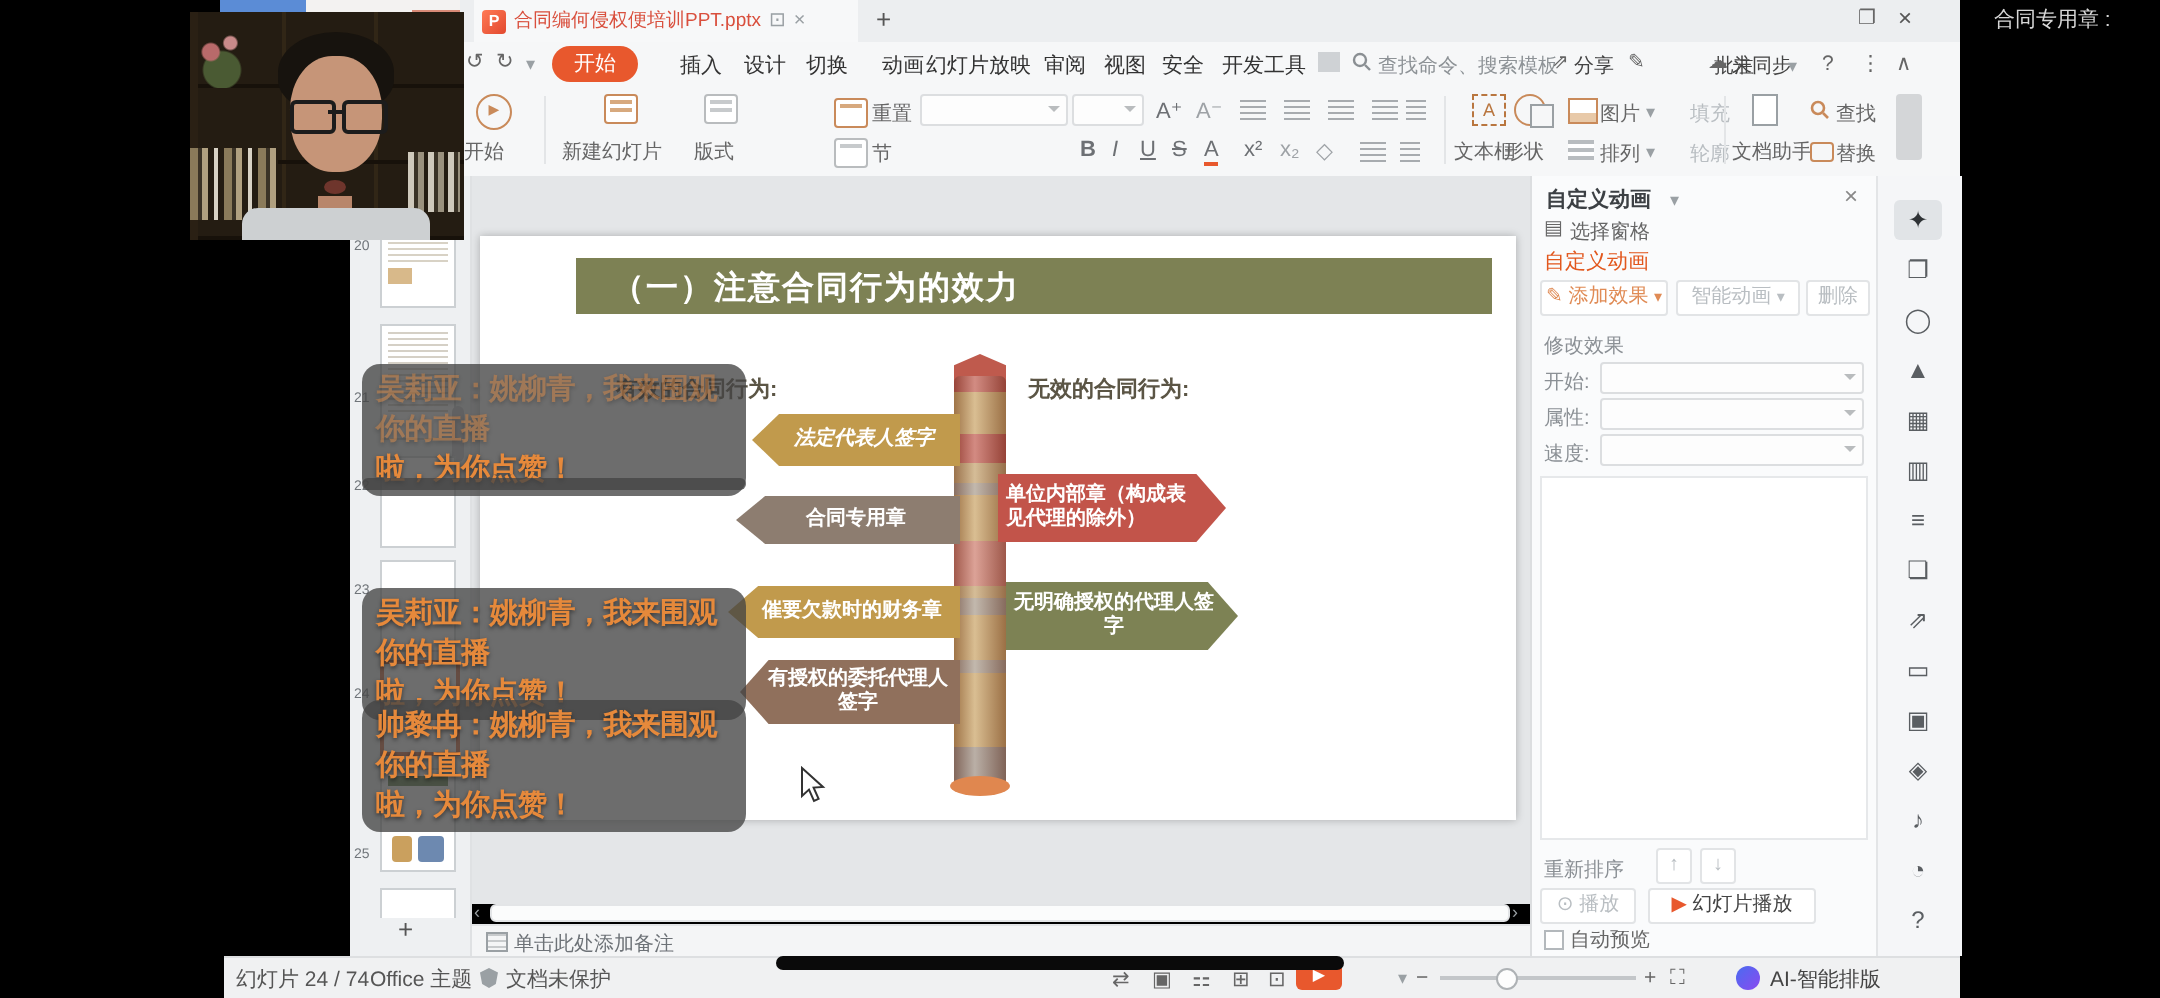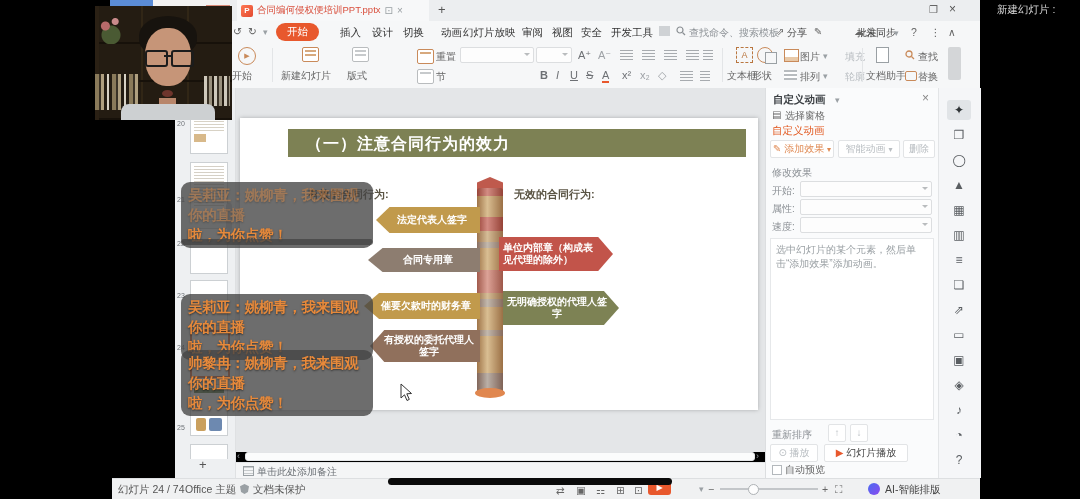--- a/index.html
+++ b/index.html
@@ -33,21 +33,21 @@
 </style>
 </head>
 <body>
 
 <div id="screen">
 
   <div class="abs" style="left:110px;top:0;width:45px;height:12px;background:#5b8cd6"></div>
   <div class="abs" style="left:153px;top:0;width:79px;height:14px;background:#f3f2f1"></div>
   <div class="abs" style="left:206px;top:5px;width:24px;height:4px;background:#d98a77"></div>
 
-  <div class="abs t105" style="left:997px;top:3px;color:#d6d6d6">新建幻灯片 :</div>
+  <div class="abs t105" style="left:997px;top:3px;color:#d6d6d6">合同专用章 :</div>
 
   <div class="abs" style="left:230px;top:0;width:750px;height:21px;background:#eceef0"></div>
   <div class="abs" style="left:237px;top:0;width:192px;height:21px;background:#f7f8f9;display:flex;align-items:center;gap:4px;padding:0 4px;box-sizing:border-box">
     <span style="width:12px;height:12px;border-radius:2px;background:linear-gradient(135deg,#ff7a55,#e2492f);color:#fff;font-size:8px;font-weight:bold;text-align:center;line-height:12px">P</span>
     <span style="font-size:9.5px;color:#d94f3d;white-space:nowrap;overflow:hidden">合同编何侵权便培训PPT.pptx</span>
     <span class="t10 lgray">⊡</span>
     <span class="t10 lgray">×</span>
   </div>
   <div class="abs" style="left:438px;top:2px;font-size:13px;color:#555">+</div>
   <span class="abs t10 gray" style="left:929px;top:4px">❐</span>
@@ -187,21 +187,21 @@
 
   <span class="abs" style="left:308px;top:187px;font-size:11px;font-weight:bold;color:#5b5545">有效的合同行为:</span>
   <span class="abs" style="left:514px;top:187px;font-size:11px;font-weight:bold;color:#5b5545">无效的合同行为:</span>
 
   <div class="abs" style="left:477px;top:177px;width:26px;height:16px;background:#bf5a4d;clip-path:polygon(0 100%,0 35%,50% 0,100% 35%,100% 100%)"></div>
   <div class="abs" style="left:477px;top:188px;width:26px;height:206px;border-radius:3px 3px 0 0;
        background:linear-gradient(90deg,rgba(80,30,20,.35),rgba(255,255,255,.3) 40%,rgba(80,30,20,.38)),
        linear-gradient(180deg,#bf5a4d 0 4%,#c9a263 4% 14%,#c0584c 14% 21%,#c3a06a 21% 26%,#a89a8a 26% 29%,#c9a263 29% 40%,#cd7a6a 40% 51%,#c3a06a 51% 54%,#a89a8a 54% 58%,#c9a263 58% 69%,#a89a8a 69% 72%,#c9a263 72% 90%,#9c8d80 90% 100%)"></div>
   <div class="abs" style="left: 475px; top: 388px; width: 30px; height: 10px; border-radius: 50%; background: rgb(224, 135, 79);"></div>
 
-  <div class="arrowL" style="left: 376px; top: 207px; width: 104px; height: 26px; background: rgb(193, 154, 76);">
+  <div class="arrowL" style="left: 376px; top: 207px; width: 104px; height: 26px; background: rgb(193, 154, 76); font-style: italic;">
       <span>法定代表人签字</span>
     </div>
   <div class="arrowL" style="left: 368px; top: 248px; width: 112px; height: 24px; background: rgb(141, 125, 112);">
       <span>合同专用章</span>
     </div>
   <div class="arrowL" style="left: 370px; top: 330px; width: 110px; height: 32px; background: rgb(144, 112, 92);">
       <span>有授权的委托代理人签字</span>
     </div>
   <div class="arrowL" style="left: 364px; top: 293px; width: 116px; height: 26px; background: rgb(193, 154, 76);">
       <span>催要欠款时的财务章</span>
@@ -239,21 +239,20 @@
   <div class="pbtn dis" style="left:903px;top:140px;width:30px">
     <span>删除</span></div>
   <span class="panlab" style="left:772px;top:166px">修改效果</span>
   <span class="panlab" style="left:772px;top:184px">开始:</span>
   <div class="minisel" style="left:800px;top:181px;width:130px"></div>
   <span class="panlab" style="left:772px;top:202px">属性:</span>
   <div class="minisel" style="left:800px;top:199px;width:130px"></div>
   <span class="panlab" style="left:772px;top:220px">速度:</span>
   <div class="minisel" style="left:800px;top:217px;width:130px"></div>
   <div class="abs" style="left:770px;top:238px;width:162px;height:180px;background:#fff;border:1px solid #e6e8ea"></div>
-  <span class="abs" style="left:776px;top:243px;width:150px;font-size:10px;line-height:14px;color:#9aa0a4">选中幻灯片的某个元素，然后单击“添加效果”添加动画。</span>
   <span class="panlab dis" style="left:772px;top:428px">重新排序</span>
   <div class="pbtn dis" style="left:828px;top:424px;width:16px">↑</div>
   <div class="pbtn dis" style="left:850px;top:424px;width:16px">↓</div>
   <div class="pbtn dis" style="left:770px;top:444px;width:46px">
     <span>⊙</span> <span>播放</span></div>
   <div class="pbtn" style="left:824px;top:444px;width:82px;color:#444">
     <span style="color:#e8582d">▶</span> <span>幻灯片播放</span></div>
   <div class="abs" style="left:772px;top:465px;width:8px;height:8px;border:1px solid #b3b8bc;background:#fff"></div>
   <span class="abs t10 gray" style="left:785px;top:463px">自动预览</span>
 

